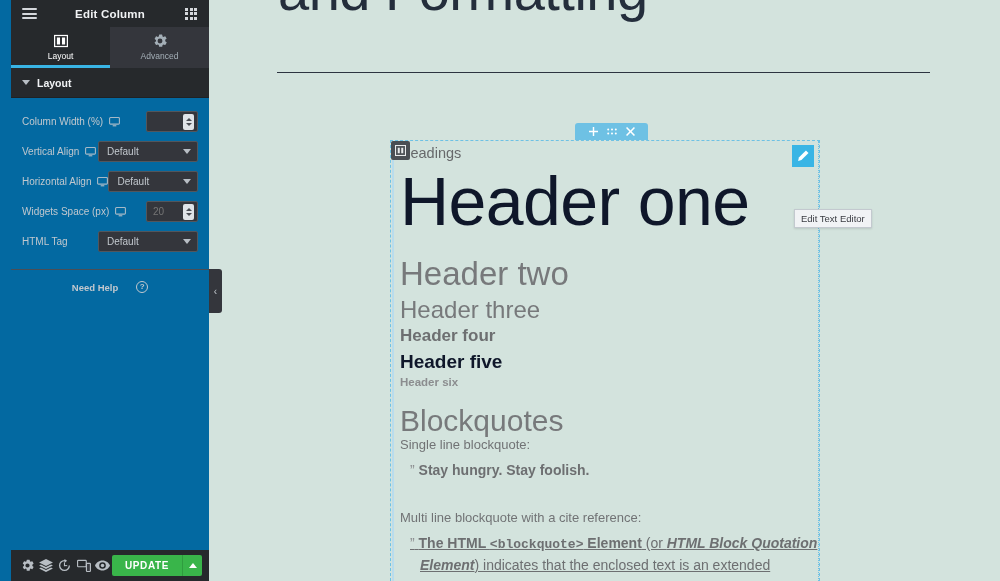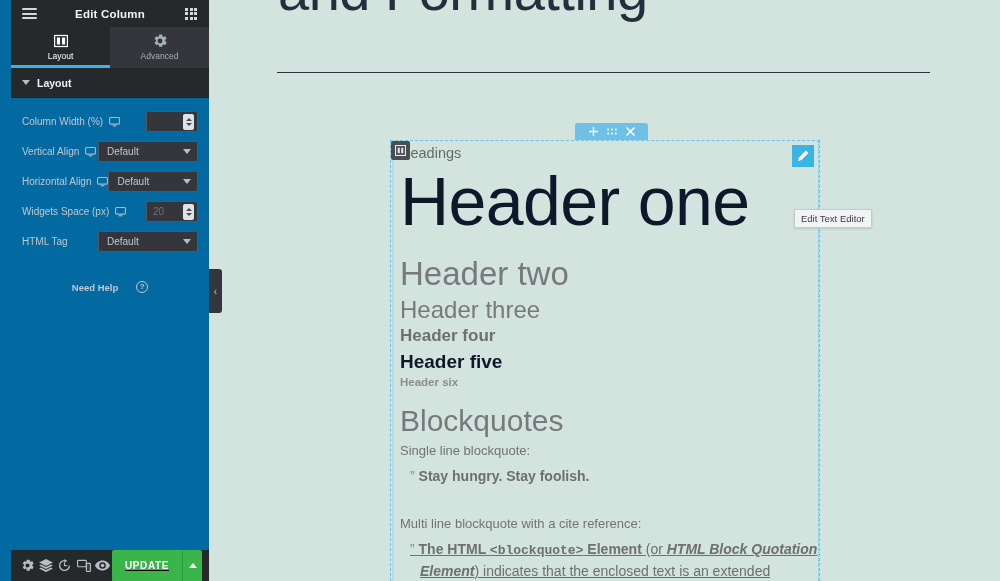--- a/index.html
+++ b/index.html
@@ -111,21 +111,21 @@
 
   .panel-footer {
     height: 31px; background: #26292c;
     display: flex; align-items: center; gap: 0px;
     padding: 0 7px; flex: 0 0 auto;
   }
   .foot-icon {
     width: 27px; height: 31px; display: flex; align-items: center; justify-content: center;
     cursor: pointer; color: #b8bec4;
   }
-  .update-wrap { margin-left: auto; display: flex; height: 32px; text-decoration: underline; }
+  .update-wrap { margin-left: auto; display: flex; height: 21px; }
   .update-btn {
     background: #39b54a; color: #fff; border: 0;
     font-size: 10px; font-weight: bold; letter-spacing: .6px;
     padding: 0 13px; cursor: pointer; border-radius: 2px 0 0 2px;
     font-family: "Liberation Sans", sans-serif;
   }
   .update-caret {
     background: #39b54a; width: 20px; border-left: 1px solid #2f9c3f;
     display: flex; align-items: center; justify-content: center; cursor: pointer;
     border-radius: 0 2px 2px 0;
@@ -206,21 +206,21 @@
 
   
   .content { position: absolute; left: 191px; top: 145px; width: 420px; color: #6d6f71; z-index: 10; }
   .lbl-head { font-size: 14.5px; color: #67696b; margin-bottom: 5px; }
   .h1x { font-size: 68px; font-weight: normal; color: #0f172a; line-height: 1.05; letter-spacing: -.6px; margin-bottom: 19px; }
   .h2x { font-size: 33px; font-weight: normal; color: #77797b; line-height: 1.1; margin-bottom: 3px; }
   .h3x { font-size: 24px; font-weight: normal; color: #77797b; line-height: 1.15; margin-bottom: 3px; }
   .h4x { font-size: 17px; font-weight: bold; color: #6d6f71; line-height: 1.2; margin-bottom: 4px; }
   .h5x { font-size: 19px; font-weight: bold; color: #0f172a; line-height: 1.2; margin-bottom: 3px; }
   .h6x { font-size: 11.5px; font-weight: bold; color: #8b8d8f; line-height: 1.2; margin-bottom: 14px; }
-  .bq-title { font-size: 30px; font-weight: normal; color: #77797b; line-height: 1.1; margin-bottom: 6px; }
+  .bq-title { font-size: 30px; font-weight: normal; color: #77797b; line-height: 1.1; margin-bottom: 0; }
   .para { font-size: 13px; color: #717375; margin-bottom: 8px; }
   .quote {
     font-size: 14px; font-weight: bold; color: #6d6f71;
     padding-left: 10px; line-height: 1.55;
   }
   .quote .qm { color: #8b8d8f; font-weight: normal; }
   .quote code { font-family: "Liberation Mono", monospace; font-size: 13px; font-weight: bold; }
   .quote em { font-style: italic; }
   .spacer { height: 28px; }
   .quote-multi { text-indent: -10px; padding-left: 20px; text-decoration: underline; }

